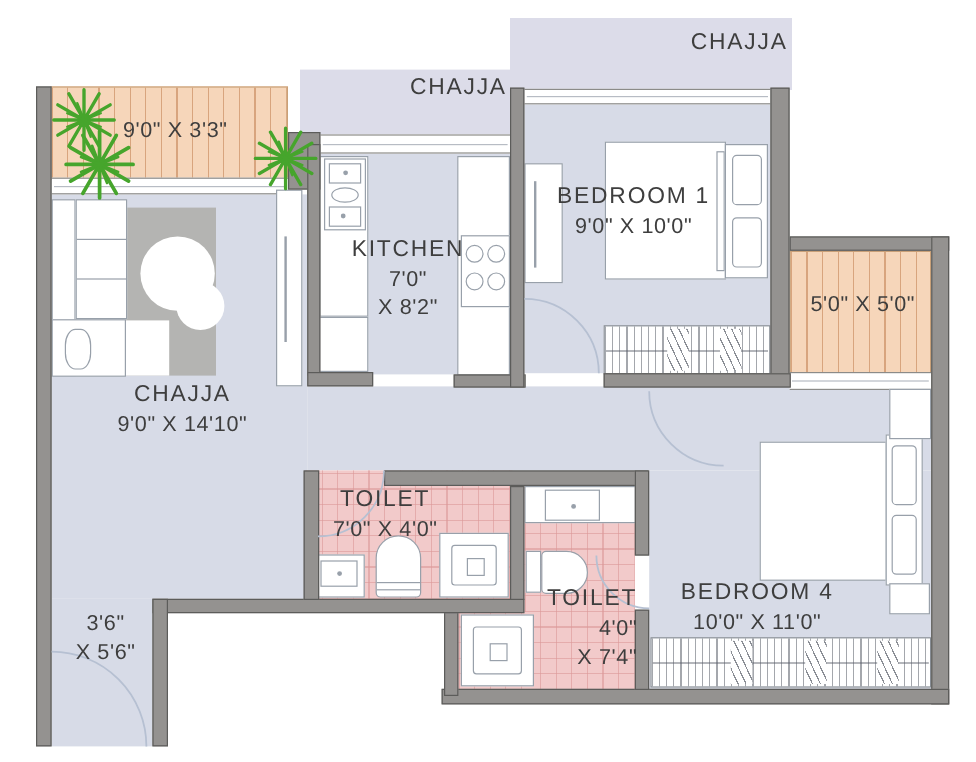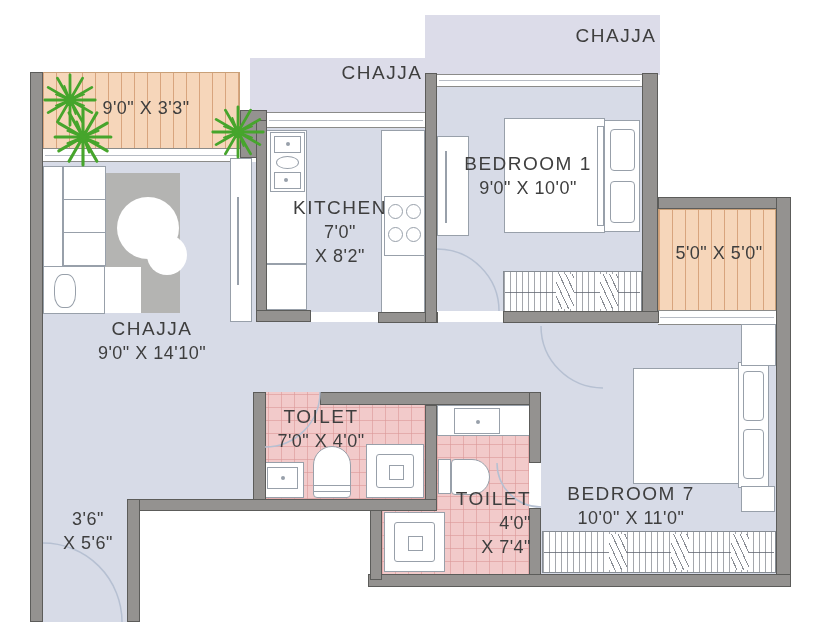--- a/index.html
+++ b/index.html
@@ -219,21 +219,21 @@
   <div class="label" style="left:321px;top:429px;">
     <div class="l1">TOILET</div>
     <div class="l2">7'0" X 4'0"</div>
   </div>
   <div class="label ralign" style="left:413px;top:487px;width:118px;">
     <div class="l1">TOILET</div>
     <div class="l2">4'0"</div>
     <div class="l2">X 7'4"</div>
   </div>
   <div class="label" style="left:631px;top:506px;">
-    <div class="l1">BEDROOM 7</div>
+    <div class="l1">BEDROOM 4</div>
     <div class="l2">10'0" X 11'0"</div>
   </div>
   <div class="label" style="left:88px;top:531px;">
     <div class="l2">3'6"</div>
     <div class="l2">X 5'6"</div>
   </div>
 
 </div>
 
 </body></html>

